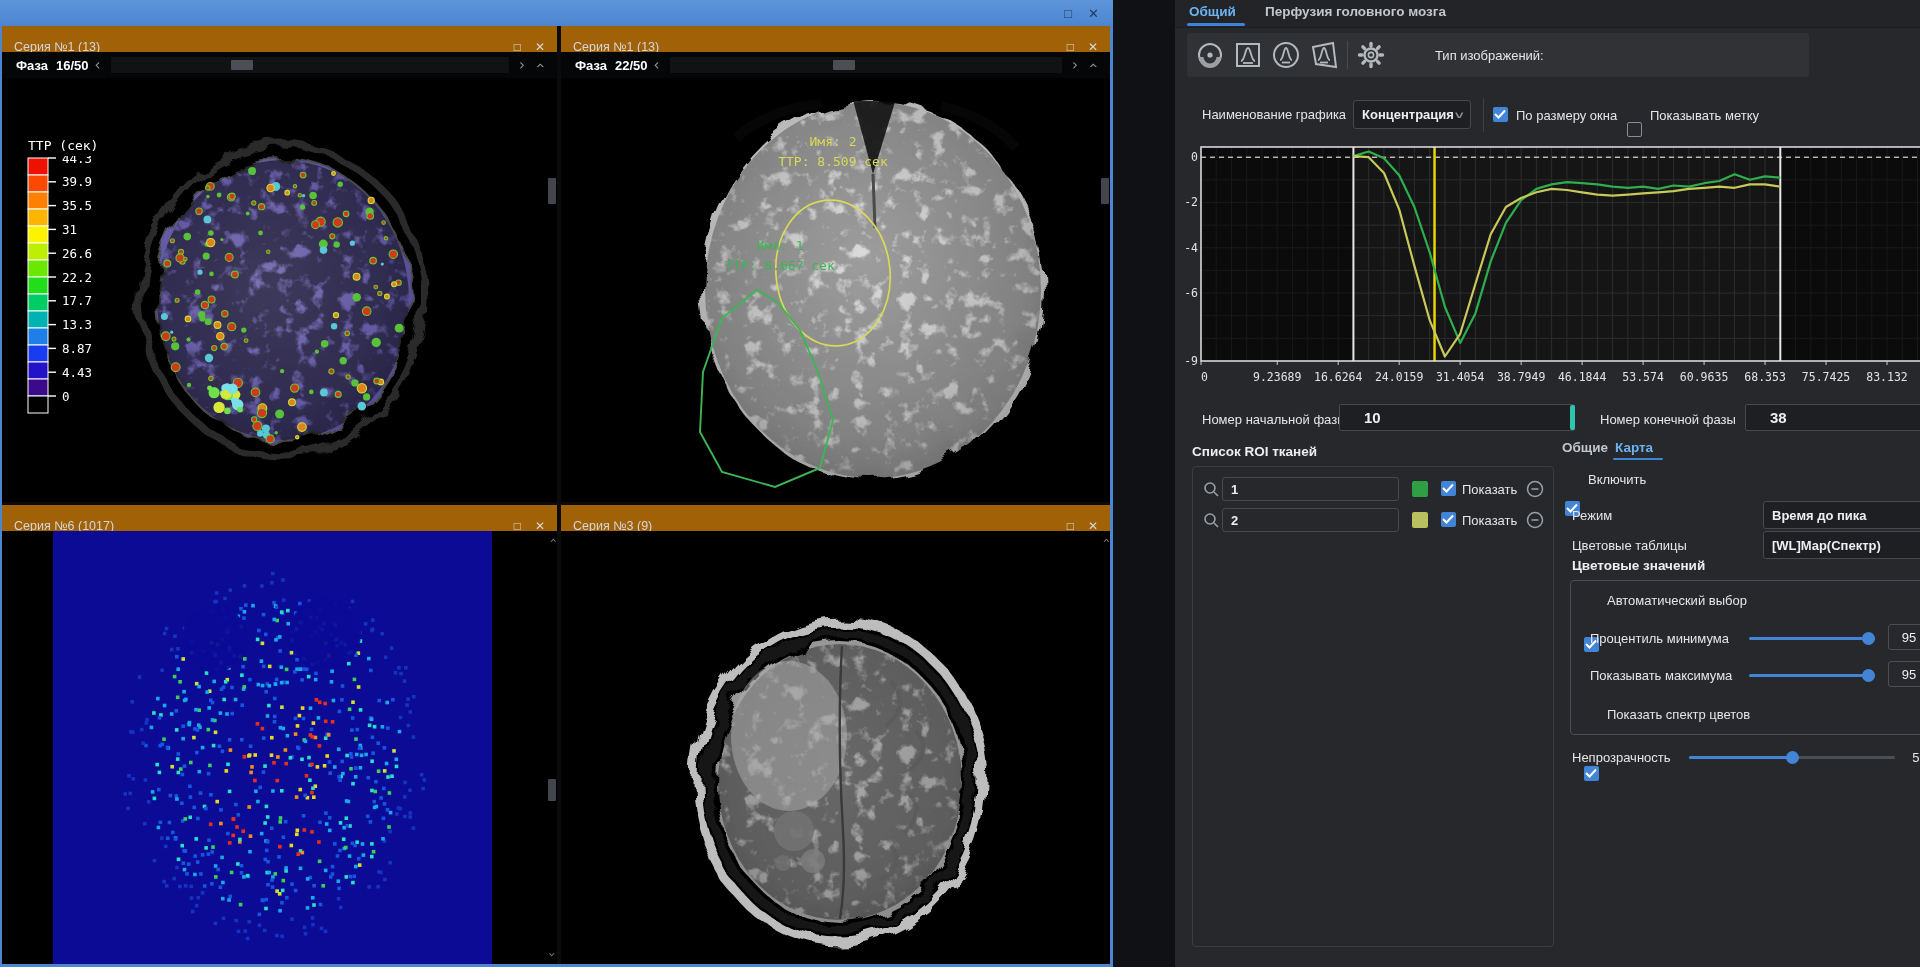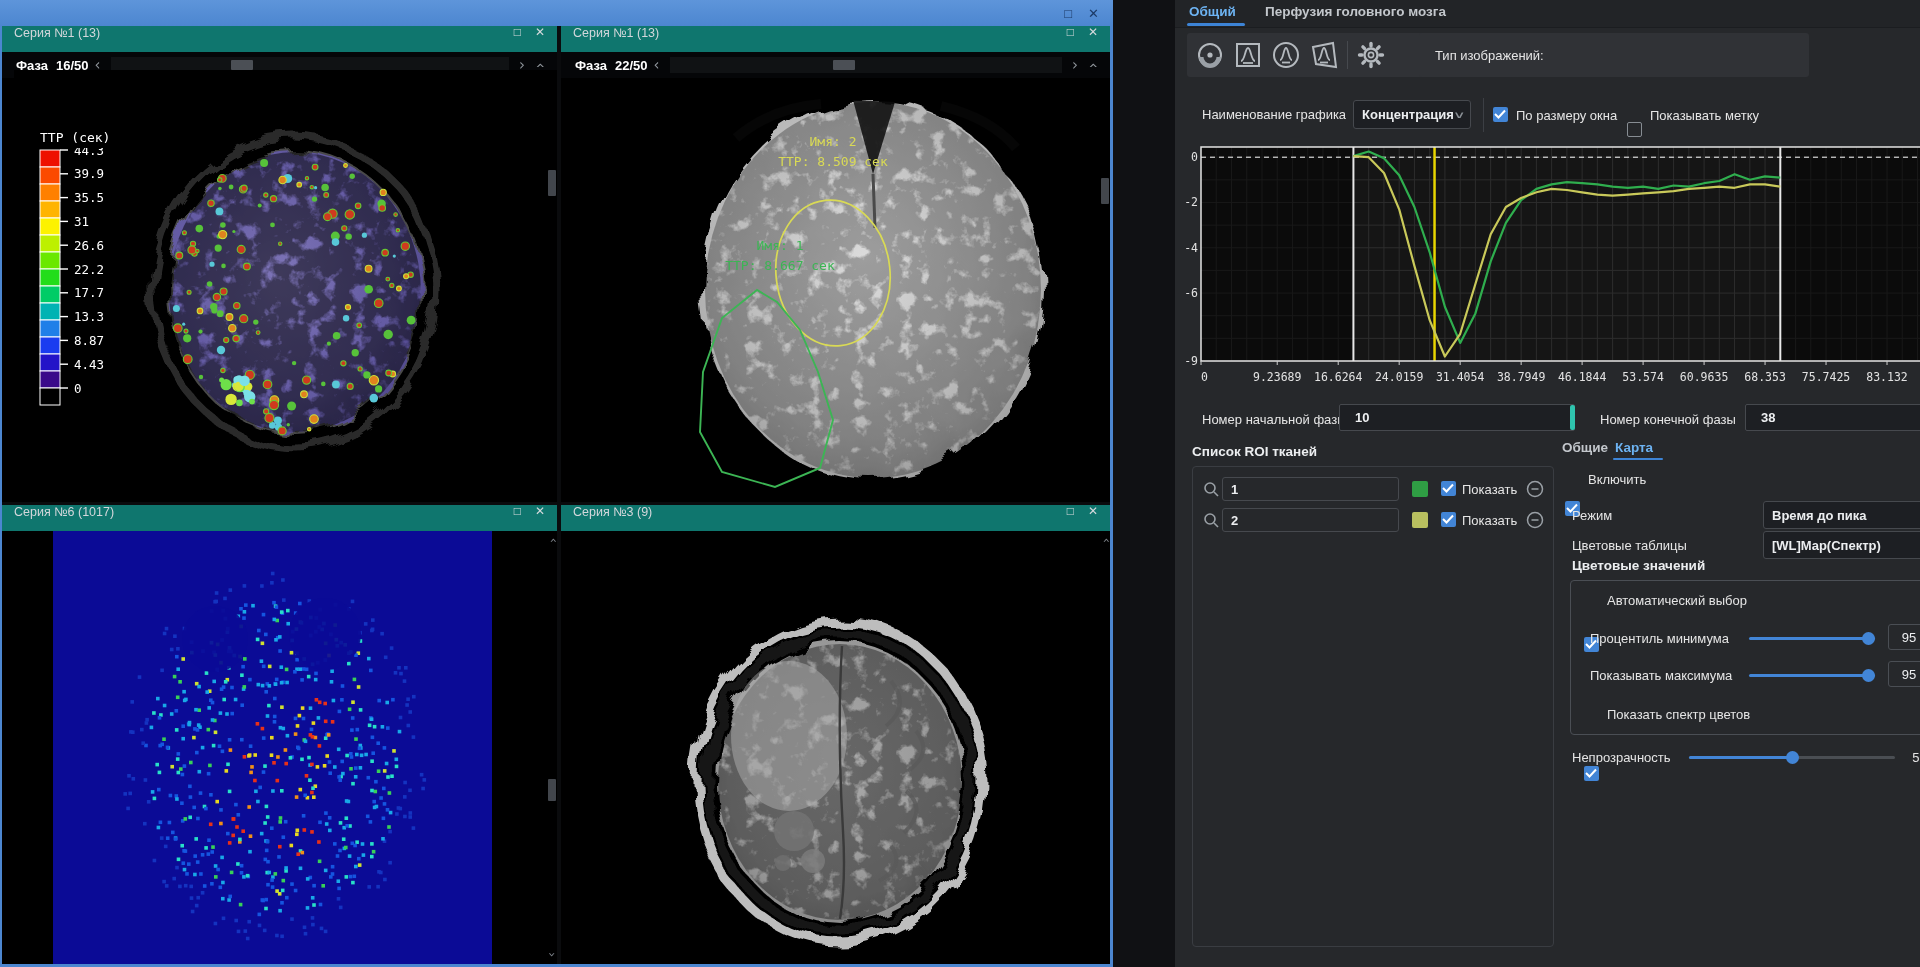--- a/index.html
+++ b/index.html
@@ -6,21 +6,21 @@
   #app{position:relative;width:1920px;height:967px;background:#101114;overflow:hidden;
        font-family:"Liberation Sans","DejaVu Sans",sans-serif;color:#c3c7cc;font-size:13px;}
   .abs{position:absolute;}
   
   #left-window{position:absolute;left:0;top:0;width:1113px;height:967px;background:#4c86d0;}
   .app-titlebar{position:absolute;left:0;top:0;width:1113px;height:26px;background:linear-gradient(#5e95da,#4c86d0);
     display:flex;align-items:center;justify-content:flex-end;padding-right:14px;box-sizing:border-box;gap:16px;}
   .app-tb-btn{color:#1c3a66;font-weight:bold;font-size:13px;cursor:default;line-height:1;}
   #vp-area{position:absolute;left:2px;top:26px;width:1108px;height:938px;background:#0a0b0d;}
   .viewport{position:absolute;background:#000;}
-  .vp-title{position:absolute;left:0;top:0;right:0;height:42px;background:#0f766e;display:flex;align-items:flex-start;
+  .vp-title{position:absolute;left:0;top:0;right:0;height:42px;background:#a16207;display:flex;align-items:center;
     padding:0 12px;box-sizing:border-box;color:#d3d7db;font-size:12.5px;}
   .vp-title .t{flex:1;}
   .vp-btn{color:#d6dadd;font-size:12px;margin-left:14px;line-height:1;}
   .phase-bar{position:absolute;left:0;top:26px;right:0;height:26px;background:#050608;display:flex;align-items:center;
     padding:0 8px 0 14px;box-sizing:border-box;}
   .phase-bar .pl{color:#fff;font-weight:bold;font-size:13px;}
   .phase-bar .pv{color:#fff;font-weight:bold;font-size:13px;margin-left:8px;}
   .pb-arrow{color:#8e949a;font-size:15px;line-height:1;padding:0 6px;font-family:"DejaVu Sans",sans-serif;}
   .pb-up{transform:rotate(-90deg);display:inline-block;}
   .phase-track{flex:1;position:relative;height:16px;background:#101214;margin:0 4px;}
@@ -45,21 +45,21 @@
   .rlabel{color:#c3c7cc;font-size:13px;}
   .field-label{color:#e5e5e5;font-size:13px;}
   .select{position:absolute;background:#1d1f23;border:1px solid #46494e;border-radius:3px;box-sizing:border-box;
     display:flex;align-items:center;padding:0 8px;color:#eceef0;font-weight:bold;font-size:13px;}
   .select .chev{margin-left:auto;color:#8a9096;font-size:11px;transform:scaleX(1.4);}
   .cb{width:15px;height:15px;border-radius:2px;box-sizing:border-box;position:relative;flex:none;}
   .cb.on{background:#4285d6;}
   .cb.off{border:1px solid #878d93;background:transparent;}
   .cb.on svg{position:absolute;left:1px;top:2px;}
   .textbox{position:absolute;background:#1d1f23;border:1px solid #46494e;border-radius:2px;box-sizing:border-box;
-    color:#eceef0;font-weight:bold;font-size:13px;padding:0 15px;font-family:"Liberation Sans","DejaVu Sans",sans-serif;}
+    color:#eceef0;font-weight:bold;font-size:15px;padding:0 24px;font-family:"Liberation Sans","DejaVu Sans",sans-serif;}
   .teal-cap{position:absolute;width:5px;border-radius:2px;background:#2fc4ae;}
   .groupbox{position:absolute;border:1px solid #4a4e54;border-radius:4px;}
   .slider-track{position:absolute;height:3px;border-radius:2px;background:#4285d6;}
   .slider-rest{position:absolute;height:3px;border-radius:2px;background:#4a4e53;}
   .slider-knob{position:absolute;width:13px;height:13px;border-radius:50%;background:#4285d6;top:-5px;}
   .valbox{position:absolute;border:1px solid #4a4e54;border-radius:3px;color:#eceef0;font-size:13px;
     display:flex;align-items:center;justify-content:center;box-sizing:border-box;}
   .bold-title{color:#eceef0;font-weight:bold;font-size:13.5px;}
   .roi-box{position:absolute;border:1px solid #3a3d42;border-radius:4px;}
   .roi-row{position:absolute;left:0;width:100%;height:26px;}
@@ -90,21 +90,21 @@
         <div class="phase-bar">
           <span class="pl">Фаза</span>
           <span class="pv">16/50</span>
           <span class="pb-arrow">‹</span>
           <div class="phase-track">
             <div class="phase-thumb" id="thumb-tl" style="left: 120px;"></div>
           </div>
           <span class="pb-arrow">›</span>
           <span class="pb-arrow pb-up">›</span>
         </div>
-        <div class="vp-image" style="top:44px;margin-left:12px;">
+        <div class="vp-image" style="top:52px;">
           <svg width="555" height="424" viewBox="0 0 555 424">
             <defs>
               <radialGradient id="gPurple" cx="45%" cy="45%" r="65%">
                 <stop offset="0%" stop-color="#8a7fd0"></stop>
                   <stop offset="70%" stop-color="#675cb4"></stop>
                   <stop offset="100%" stop-color="#4c4294"></stop>
               </radialGradient>
               <filter id="f-rough" x="-20%" y="-20%" width="140%" height="140%">
                 <feTurbulence type="fractalNoise" baseFrequency="0.028" numOctaves="3" seed="7" result="n"></feTurbulence>
                 <feDisplacementMap in="SourceGraphic" in2="n" scale="20"></feDisplacementMap>

